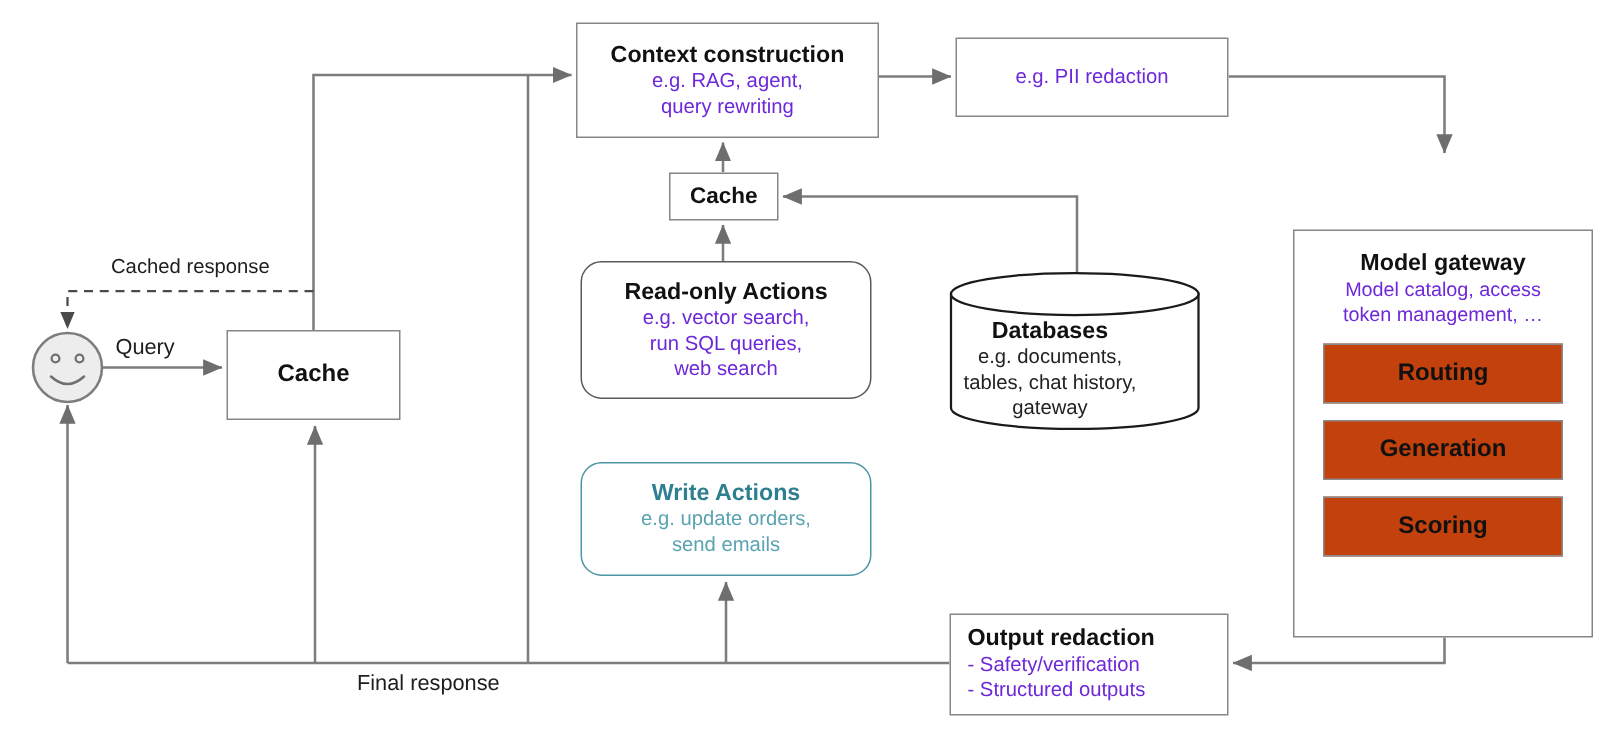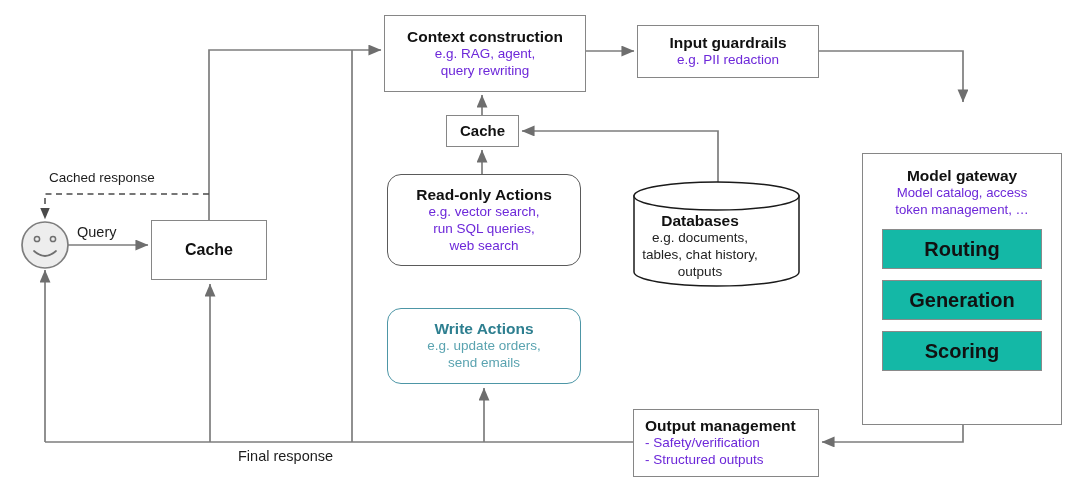--- a/index.html
+++ b/index.html
@@ -47,29 +47,29 @@
   #db-text{position:absolute;left:0;top:24px;width:132px;height:80px;display:flex;
            flex-direction:column;align-items:center;justify-content:center;}
   #db-text .t{font-size:15.5px;font-weight:bold;color:#111;line-height:1.18;}
   #db-text .s{font-size:13.5px;color:#222;line-height:1.24;}
 
   #model-gateway{left:862px;top:105px;width:200px;height:272px;
                  justify-content:flex-start;padding-top:13px;margin-top:48px;}
   #model-gateway .t{font-size:15.5px;}
   #model-gateway .s{font-size:13.2px;}
   .mg-sub{box-sizing:border-box;width:160px;height:40px;border:1.6px solid #8a8a8a;
-          background:#14b8a6;display:flex;align-items:center;justify-content:center;
-          font-weight:bold;font-size:20px;color:#111;margin-top:11px;}
+          background:#c2410c;display:flex;align-items:center;justify-content:center;
+          font-weight:bold;font-size:16px;color:#111;margin-top:11px;}
 
   #output-guardrails{left:633px;top:409px;width:186px;height:68px;
                      align-items:flex-start;padding-left:11px;}
   #output-guardrails .t{font-size:15.5px;align-self:flex-start;}
   #output-guardrails .s{font-size:13.5px;align-self:flex-start;}
 
-  #lbl-cached{left:49px;top:170px;font-size:13.5px;}
+  #lbl-cached{left:74px;top:170px;font-size:13.5px;}
   #lbl-query{left:77px;top:224px;font-size:14.5px;}
   #lbl-final{left:238px;top:448px;font-size:14.5px;}
 </style>
 </head>
 <body>
 
 <div id="stage">
 
   <svg id="wires" viewBox="0 0 1080 489" xmlns="http://www.w3.org/2000/svg">
     <defs>
@@ -122,21 +122,20 @@
     </g>
   </svg>
 
   <div class="node boxed" id="ctx-construction">
     <div class="t">Context construction</div>
     <div class="s">e.g. RAG, agent,</div>
     <div class="s">query rewriting</div>
   </div>
 
   <div class="node boxed" id="input-guardrails">
-    <div class="t">Input guardrails</div>
     <div class="s">e.g. PII redaction</div>
   </div>
 
   <div class="node boxed" id="cache-mid">
     <div class="t">Cache</div>
   </div>
 
   <div class="node boxed" id="cache-left">
     <div class="t">Cache</div>
   </div>
@@ -152,41 +151,41 @@
     <div class="s">e.g. vector search,</div>
     <div class="s">run SQL queries,</div>
     <div class="s">web search</div>
   </div>
 
   <div id="databases">
     <div id="db-text">
       <div class="t">Databases</div>
       <div class="s">e.g. documents,</div>
       <div class="s">tables, chat history,</div>
-      <div class="s">outputs</div>
+      <div class="s">gateway</div>
     </div>
   </div>
 
   <div class="node boxed" id="model-gateway">
     <div class="t">Model gateway</div>
     <div class="s">Model catalog, access</div>
     <div class="s">token management, …</div>
     <div class="mg-sub">
       <span>Routing</span>
     </div>
     <div class="mg-sub">
       <span>Generation</span>
     </div>
     <div class="mg-sub">
       <span>Scoring</span>
     </div>
   </div>
 
   <div class="node boxed" id="output-guardrails">
-    <div class="t">Output management</div>
+    <div class="t">Output redaction</div>
     <div class="s">- Safety/verification</div>
     <div class="s">- Structured outputs</div>
   </div>
 
   <div class="lbl" id="lbl-cached">Cached response</div>
   <div class="lbl" id="lbl-query">Query</div>
   <div class="lbl" id="lbl-final">Final response</div>
 
 </div>
 

